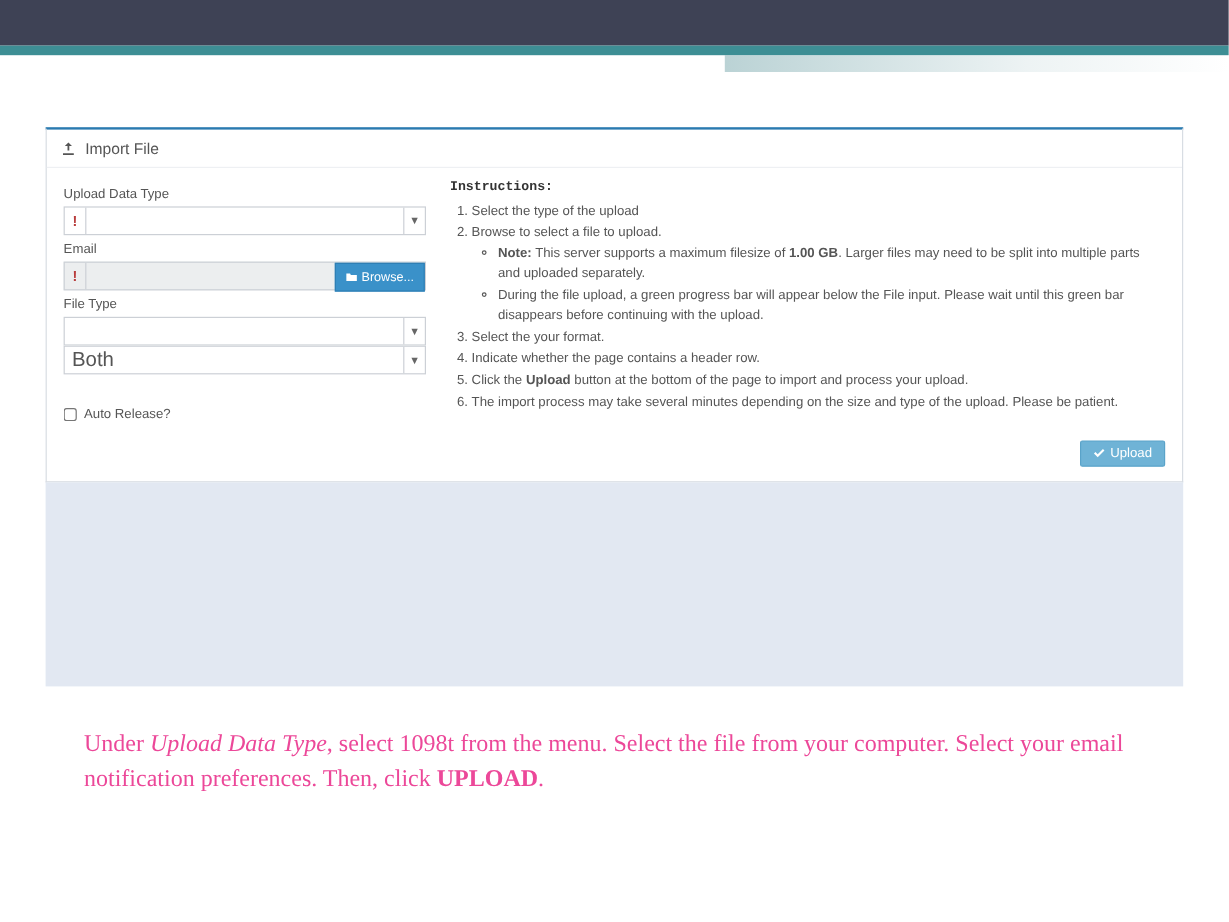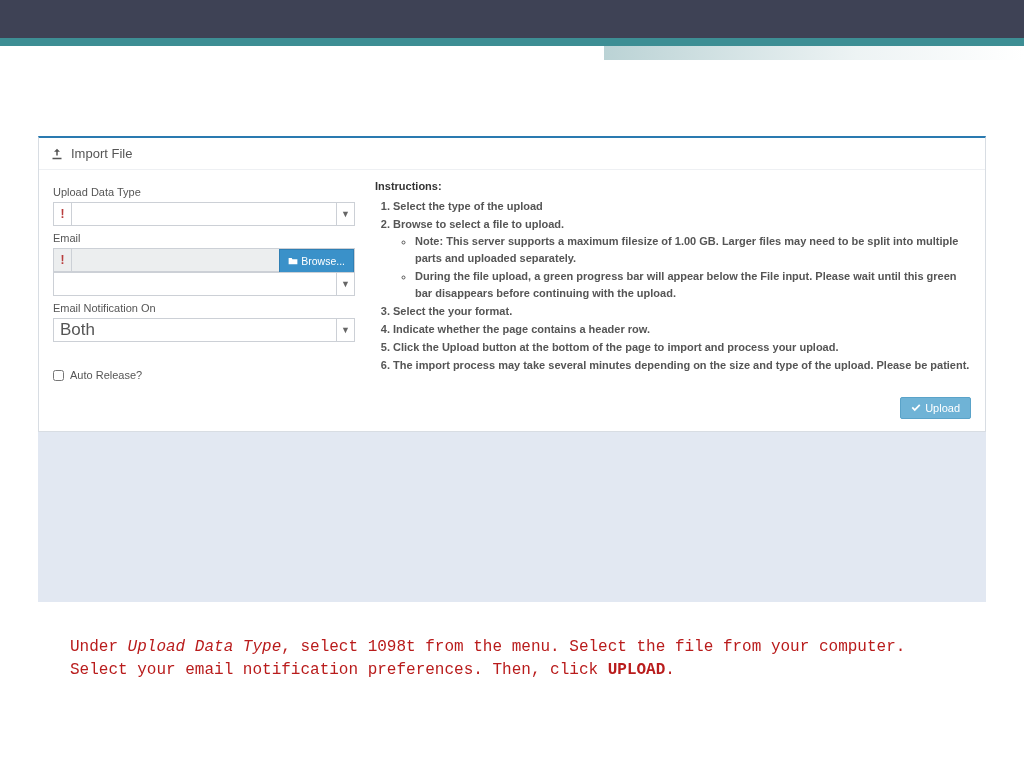--- a/index.html
+++ b/index.html
@@ -1,44 +1,44 @@
 <!DOCTYPE html>
 <html><head>
 <meta charset="utf-8">
 <style>
 * { box-sizing: border-box; margin: 0; padding: 0; }
 body { font-family: -apple-system, "Segoe UI", Helvetica, Arial, sans-serif; background: #fff; width: 1024px; height: 768px; overflow: hidden; }
 .topbar { height: 38px; background: #3e4255; }
 .tealbar { height: 8px; background: #3d8e94; position: relative; }
 .tealbar::after { content:""; position:absolute; right:0; top:8px; width:420px; height:14px; background: linear-gradient(to right, rgba(141,181,185,.6), rgba(210,225,227,.4) 60%, transparent); }
-.page-wrap { padding: 90px 38px 0 38px; background:#fff; }
+.page-wrap { padding: 60px 38px 0 38px; background:#fff; }
 .panel { border: 1px solid #d8dde3; border-top: 2px solid #2a7ab0; background: #fff; }
 .panel-header { display:flex; align-items:center; gap:8px; padding: 8px 12px; border-bottom: 1px solid #eef0f3; color:#555; font-size: 13px; }
 .panel-header svg { width:12px; height:12px; fill:#555; }
 .panel-body { display:flex; padding: 10px 14px 50px 14px; font-size: 11px; color:#444; position:relative; }
 .left-col { width: 302px; flex: 0 0 302px; }
 .right-col { flex: 1; padding-left: 20px; }
 .field-label { font-size: 11px; color:#555; margin: 6px 0 4px 0; display:block; }
 .control { width: 100%; height: 24px; border:1px solid #ccd0d6; background:#fff; display:flex; align-items:center; position:relative; }
 .control.readonly { background:#eceeef; }
 .req { width:18px; text-align:center; color:#b83c3c; font-weight:bold; font-size:12px; border-right:1px solid #ccd0d6; height:100%; display:flex; align-items:center; justify-content:center; }
 .sel-caret { position:absolute; right:0; top:0; width:18px; height:100%; border-left:1px solid #ccd0d6; display:flex; align-items:center; justify-content:center; font-size:9px; color:#666; }
 .sel-text { padding: 0 6px; font-size:17px; color:#555; }
 .file-row .browse { position:absolute; right:0; top:0; height:24px; background:#3a91c9; border:1px solid #2f7fb4; color:#fff; font-size:10.5px; padding:0 8px; display:flex; align-items:center; gap:3px; cursor:pointer; }
 .file-row .browse svg { width:10px; height:10px; fill:#fff; }
 .checkbox-row { margin-top:27px; display:flex; align-items:center; gap:6px; font-size:11px; color:#555; }
 .checkbox-row input { width:11px; height:11px; }
-.instr-heading { font-size:11px; font-weight:bold; color:#333; margin-bottom:6px; }
-.right-col ol { padding-left: 18px; font-size: 11px; color:#555; line-height:1.55;font-weight:bold; }
+.instr-heading { font-size:11px; font-weight:bold; color:#333; margin-bottom:6px;font-family:Liberation Mono, monospace; }
+.right-col ol { padding-left: 18px; font-size: 11px; color:#555; line-height:1.55; }
 .right-col ul { padding-left: 22px; font-size: 11px; color:#555; line-height:1.55; list-style: circle; }
 .right-col li { margin-bottom:1px; }
 .upload-btn { position:absolute; right:14px; bottom:12px; background:#6fb3d6; border:1px solid #5aa3c9; color:#fff; font-size:11px; padding:4px 10px; display:flex; align-items:center; gap:4px; cursor:pointer; border-radius:2px; }
 .upload-btn svg { width:10px; height:10px; fill:#fff; }
 .blue-block { height: 170px; background:#e2e8f2; margin-top:0; }
-.caption { font-family: Liberation Mono, monospace; font-size: 16px; color:#b91c1c; line-height:1.45; padding: 34px 70px 0 70px; }
+.caption { font-family: Liberation Serif, serif; font-size: 20px; color:#ec4899; line-height:1.45; padding: 34px 70px 0 70px; }
 .caption em { font-style: italic; }
 .caption strong { font-weight:bold; }
 </style>
 </head>
 <body>
 
 <div class="topbar"></div>
 <div class="tealbar"></div>
 
 <div class="page-wrap">
@@ -62,25 +62,25 @@
         <div class="control readonly file-row">
           <span class="req">!</span>
           <div class="browse">
             <svg viewBox="0 0 16 16">
                 <path d="M1 3h5l1 2h8v8H1z"></path>
               </svg>
             <span>Browse...</span>
           </div>
         </div>
 
+        <label class="field-label">File Type</label>
         <div class="control">
           <span class="sel-caret">▼</span>
         </div>
 
-        <label class="field-label">Email Notification On</label>
         <div class="control">
           <span class="sel-text">Both</span>
           <span class="sel-caret">▼</span>
         </div>
 
         <div class="checkbox-row">
           <input type="checkbox" style="">
           <span>Auto Release?</span>
         </div>
       </div>

